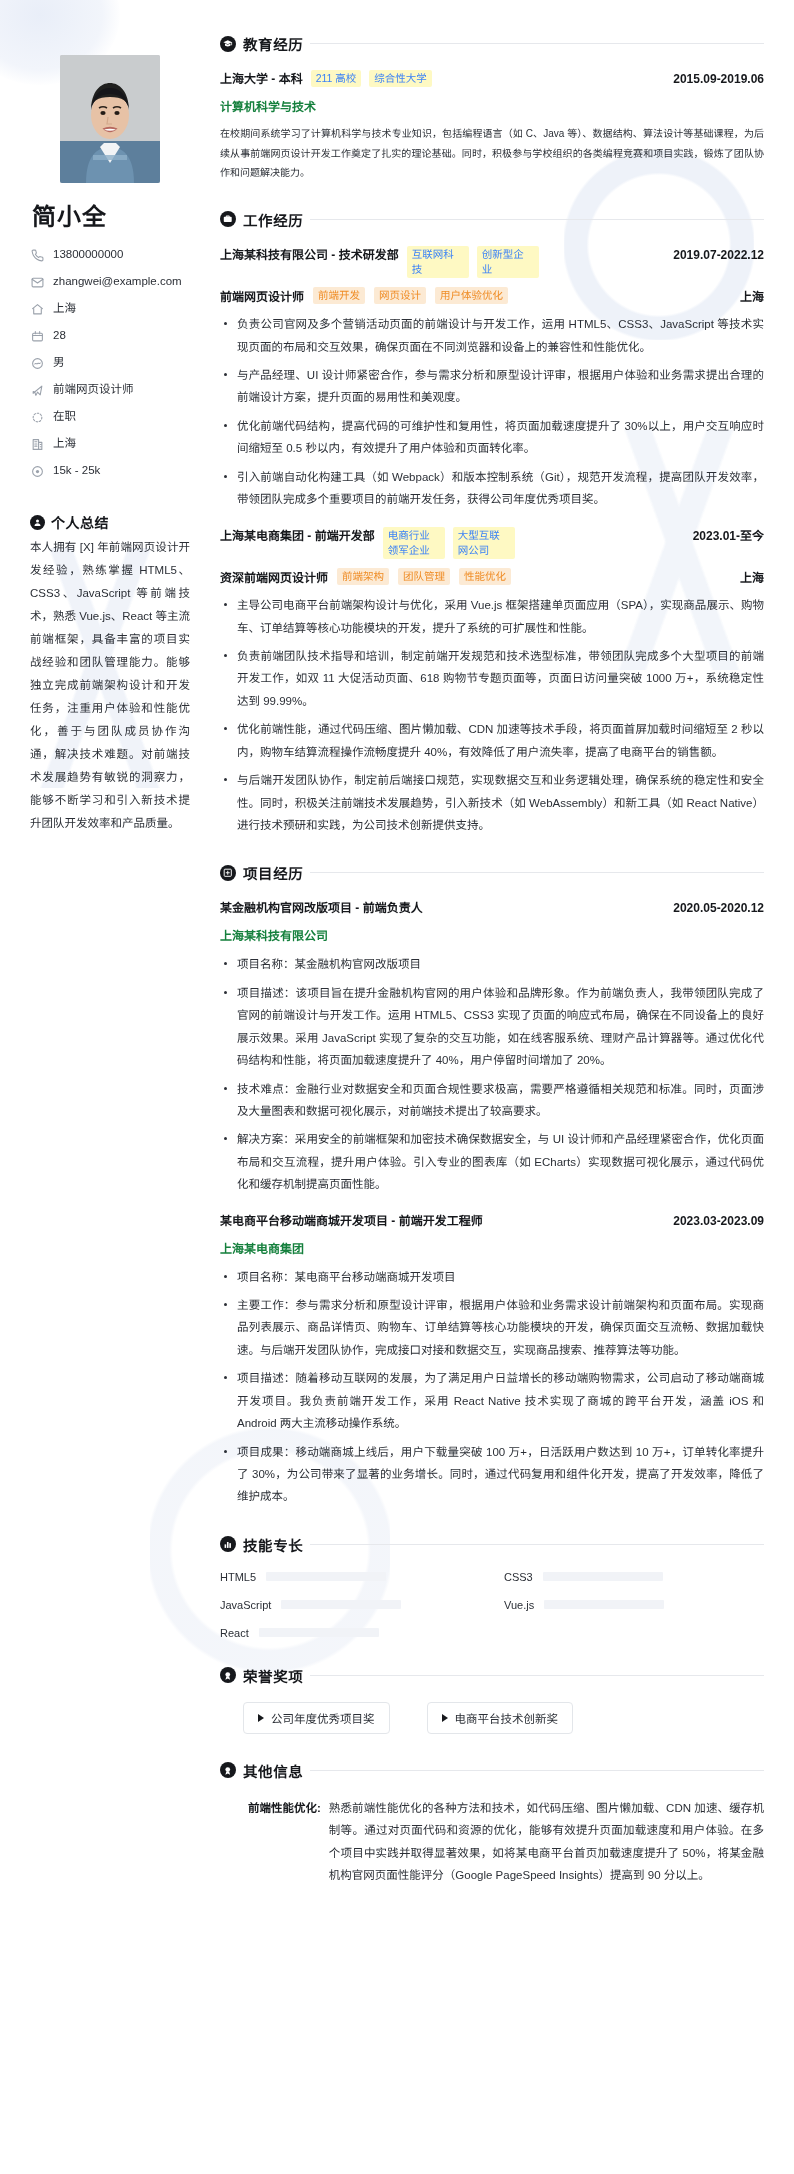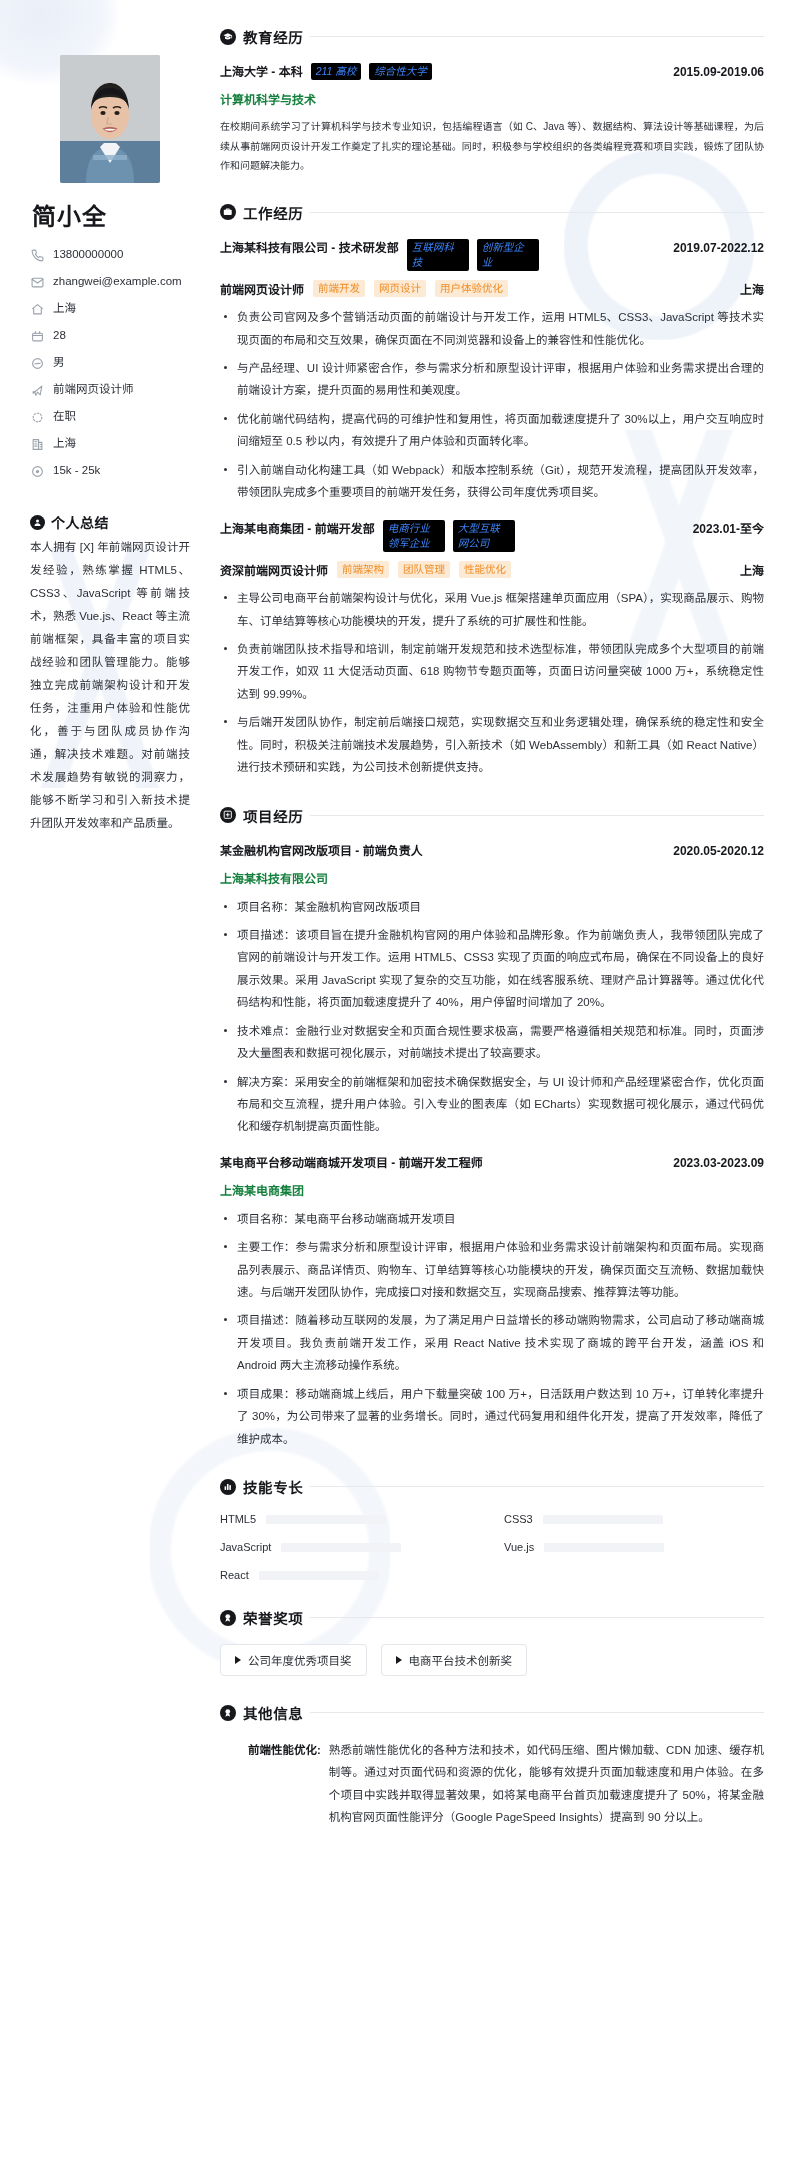--- a/index.html
+++ b/index.html
@@ -119,21 +119,21 @@
     line-height: 2.0;
     color: #2b2f36;
     text-align: justify;
   }
 
   
   .main {
     position: relative;
     z-index: 2;
     flex: 1 1 auto;
-    padding: 26px 30px 40px 10px;
+    padding: 33px 30px 40px 10px;
   }
   .section { margin-bottom: 26px; }
   .sec-head {
     display: flex;
     align-items: center;
     gap: 7px;
     margin-bottom: 16px;
   }
   .sec-head .badge {
     width: 16px; height: 16px; border-radius: 50%;
@@ -183,21 +183,21 @@
   }
   .tag {
     display: inline-block;
     font-size: 10.5px;
     line-height: 1.45;
     padding: 1px 5px;
     border-radius: 2px;
     max-width: 62px;
     word-break: break-all;
   }
-  .tag-blue { background: #000000; color: #3b82f6; font-style: italic; }
+  .tag-blue { background: #fef9c3; color: #3b82f6; }
   .tag-orange { background: #fdebd3; color: #ef8c25; background: #fcead4; }
   .tag-wide { max-width: none; white-space: nowrap; }
 
   .role-row {
     display: flex;
     align-items: center;
     gap: 9px;
     margin-bottom: 9px;
     flex-wrap: nowrap;
   }
@@ -265,20 +265,21 @@
   .award-chip {
     display: inline-flex;
     align-items: center;
     gap: 7px;
     border: 1px solid #e3e6ea;
     border-radius: 4px;
     padding: 7px 14px;
     font-size: 11.5px;
     color: #2b2f36;
     background: #fff;
+    margin-left: 23px;
   }
   .award-chip .tri {
     width: 0; height: 0;
     border-left: 6px solid #16181c;
     border-top: 4px solid transparent;
     border-bottom: 4px solid transparent;
   }
 
   
   .other-row { display: flex; align-items: flex-start; gap: 8px; }
@@ -508,20 +509,21 @@
         <div class="role-row">
           <span class="role-name">资深前端网页设计师</span>
           <span class="tag tag-orange tag-wide">前端架构</span>
           <span class="tag tag-orange tag-wide">团队管理</span>
           <span class="tag tag-orange tag-wide">性能优化</span>
           <span class="role-loc">上海</span>
         </div>
         <ul class="bullets">
           <li>主导公司电商平台前端架构设计与优化，采用 Vue.js 框架搭建单页面应用（SPA），实现商品展示、购物车、订单结算等核心功能模块的开发，提升了系统的可扩展性和性能。</li>
           <li>负责前端团队技术指导和培训，制定前端开发规范和技术选型标准，带领团队完成多个大型项目的前端开发工作，如双 11 大促活动页面、618 购物节专题页面等，页面日访问量突破 1000 万+，系统稳定性达到 99.99%。</li>
+          <li>优化前端性能，通过代码压缩、图片懒加载、CDN 加速等技术手段，将页面首屏加载时间缩短至 2 秒以内，购物车结算流程操作流畅度提升 40%，有效降低了用户流失率，提高了电商平台的销售额。</li>
           <li>与后端开发团队协作，制定前后端接口规范，实现数据交互和业务逻辑处理，确保系统的稳定性和安全性。同时，积极关注前端技术发展趋势，引入新技术（如 WebAssembly）和新工具（如 React Native）进行技术预研和实践，为公司技术创新提供支持。</li>
         </ul>
       </div>
     </section>
 
     <section class="section">
       <div class="sec-head">
         <span class="badge">
           <svg viewBox="0 0 24 24" fill="none" stroke="currentColor" stroke-width="2.4">
               <rect x="3" y="3" width="18" height="18" rx="2"></rect>

